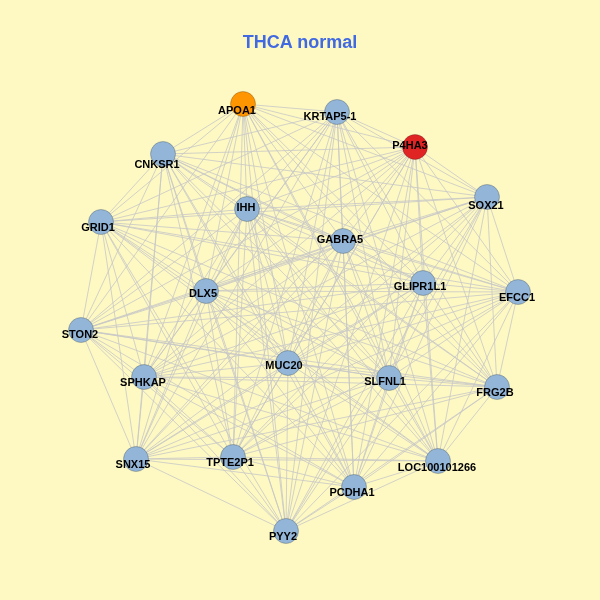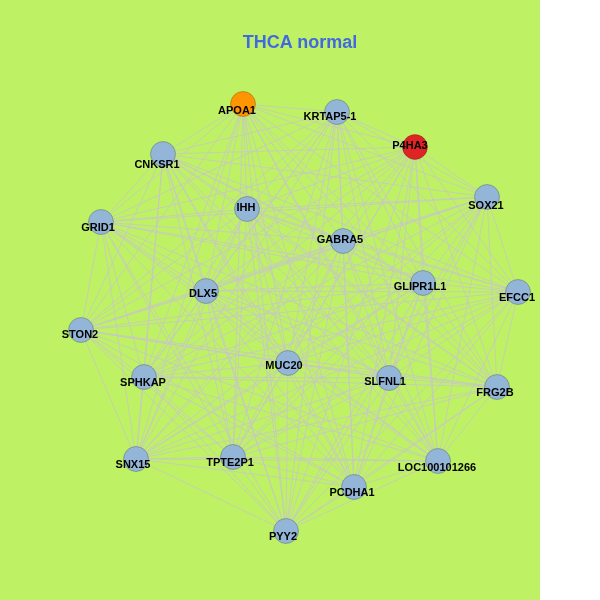--- a/index.html
+++ b/index.html
@@ -2,23 +2,23 @@
 <html><head>
 <meta charset="utf-8">
 <style>
   html, body {
     margin: 0;
     padding: 0;
     background: #ffffff;
   }
   .figure {
     position: relative;
-    width: 540px;
+    width: 600px;
     height: 600px;
-    background: #bef264;
+    background: #fef9c3;
     overflow: hidden;
   }
   svg text {
     font-family: "Liberation Sans", "DejaVu Sans", sans-serif;
   }
   .chart-title-text {
     font-size: 18px;
     font-weight: bold;
   }
   .nlabel {

